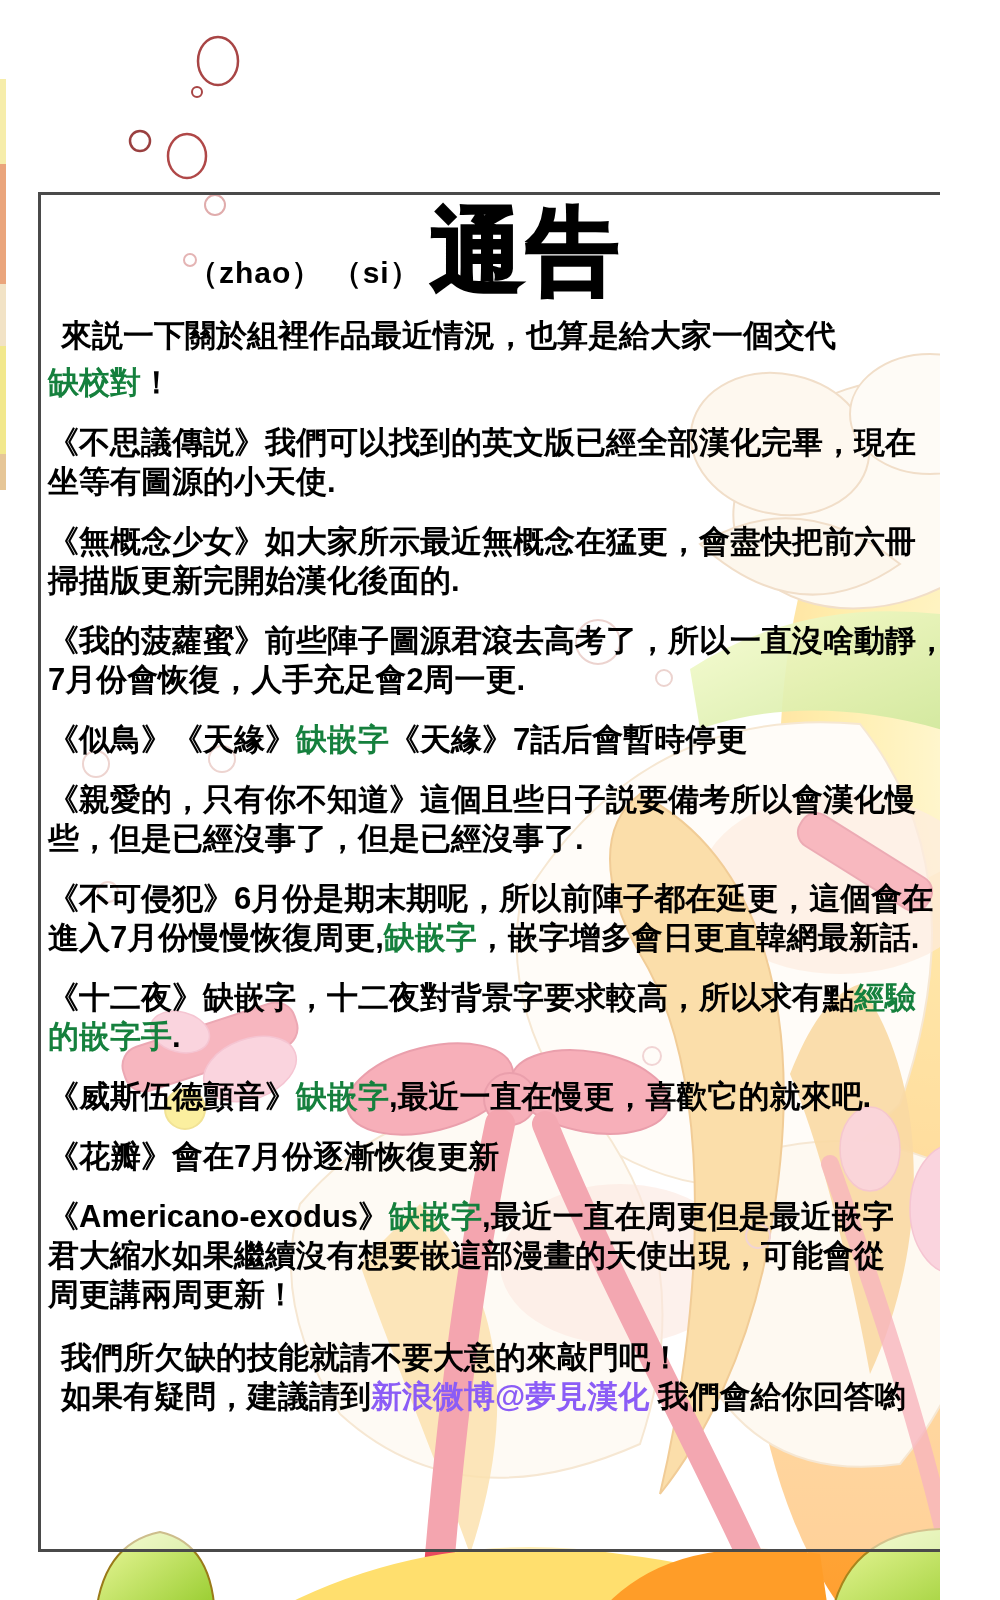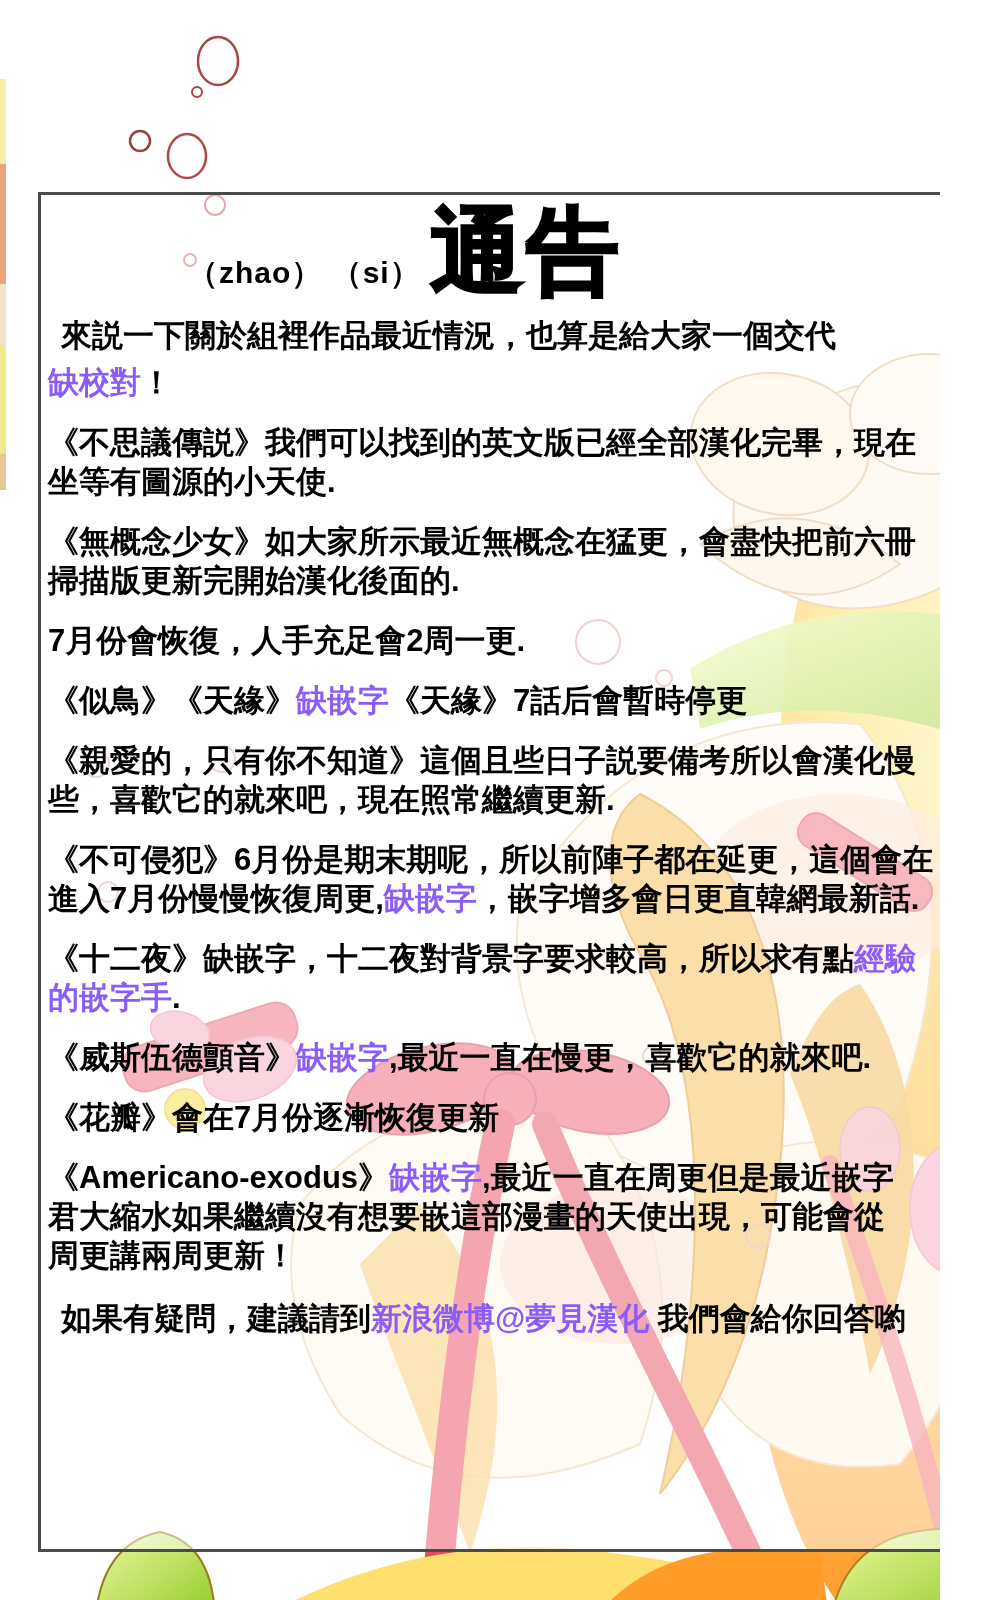--- a/index.html
+++ b/index.html
@@ -39,21 +39,21 @@
   .para{
     margin:0 0 21px 0;
     font-size:31px;line-height:39px;font-weight:700;
     letter-spacing:0;
   }
   .para.tight{margin-bottom:8px;}
   .para.footer{margin-top:24px;margin-bottom:0;}
   .indent{padding-left:13px;}
   .ln{display:block;}
   .seg{color:#000;}
-  .seg.blue{color:#8b5cf6;}
+  .seg.blue{color:#15803d;}
   .seg.red{color:#8b5cf6;}
 </style>
 </head>
 <body>
 
 <div class="page">
 
   <svg class="bg" viewBox="0 0 1000 1600" aria-hidden="true">
     <defs>
       <radialGradient id="gY" cx="0.5" cy="0.5" r="0.75">
@@ -177,30 +177,31 @@
       <span class="ln"><span class="seg">《不思議傳説》我們可以找到的英文版已經全部漢化完畢，現在</span></span>
       <span class="ln"><span class="seg">坐等有圖源的小天使.</span></span>
     </p>
 
     <p class="para">
       <span class="ln"><span class="seg">《無概念少女》如大家所示最近無概念在猛更，會盡快把前六冊</span></span>
       <span class="ln"><span class="seg">掃描版更新完開始漢化後面的.</span></span>
     </p>
 
     <p class="para">
+      <span class="ln"><span class="seg">《我的菠蘿蜜》前些陣子圖源君滾去高考了，所以一直沒啥動靜，</span></span>
       <span class="ln"><span class="seg">7月份會恢復，人手充足會2周一更.</span></span>
     </p>
 
     <p class="para">
       <span class="ln"><span class="seg">《似鳥》《天緣》</span><span class="seg blue">缺嵌字</span><span class="seg">《天緣》7話后會暫時停更</span></span>
     </p>
 
     <p class="para">
       <span class="ln"><span class="seg">《親愛的，只有你不知道》這個且些日子説要備考所以會漢化慢</span></span>
-      <span class="ln"><span class="seg">些，喜歡它的就來吧，現在照常繼續更新.</span></span>
+      <span class="ln"><span class="seg">些，但是已經沒事了，但是已經沒事了.</span></span>
     </p>
 
     <p class="para">
       <span class="ln"><span class="seg">《不可侵犯》6月份是期末期呢，所以前陣子都在延更，這個會在</span></span>
       <span class="ln"><span class="seg">進入7月份慢慢恢復周更,</span><span class="seg blue">缺嵌字</span><span class="seg">，嵌字增多會日更直韓網最新話.</span></span>
     </p>
 
     <p class="para">
       <span class="ln"><span class="seg">《十二夜》缺嵌字，十二夜對背景字要求較高，所以求有點</span><span class="seg blue">經驗</span></span>
       <span class="ln"><span class="seg blue">的嵌字手</span><span class="seg">.</span></span>
@@ -214,17 +215,18 @@
       <span class="ln"><span class="seg">《花瓣》會在7月份逐漸恢復更新</span></span>
     </p>
 
     <p class="para">
       <span class="ln"><span class="seg">《Americano-exodus》</span><span class="seg blue">缺嵌字</span><span class="seg">,最近一直在周更但是最近嵌字</span></span>
       <span class="ln"><span class="seg">君大縮水如果繼續沒有想要嵌這部漫畫的天使出現，可能會從</span></span>
       <span class="ln"><span class="seg">周更講兩周更新！</span></span>
     </p>
 
     <p class="para footer indent">
+      <span class="ln"><span class="seg">我們所欠缺的技能就請不要大意的來敲門吧！</span></span>
       <span class="ln"><span class="seg">如果有疑問，建議請到</span><span class="seg red">新浪微博@夢見漢化</span><span class="seg"> 我們會給你回答喲</span></span>
     </p>
 
   </div>
 </div>
 
 </body></html>

